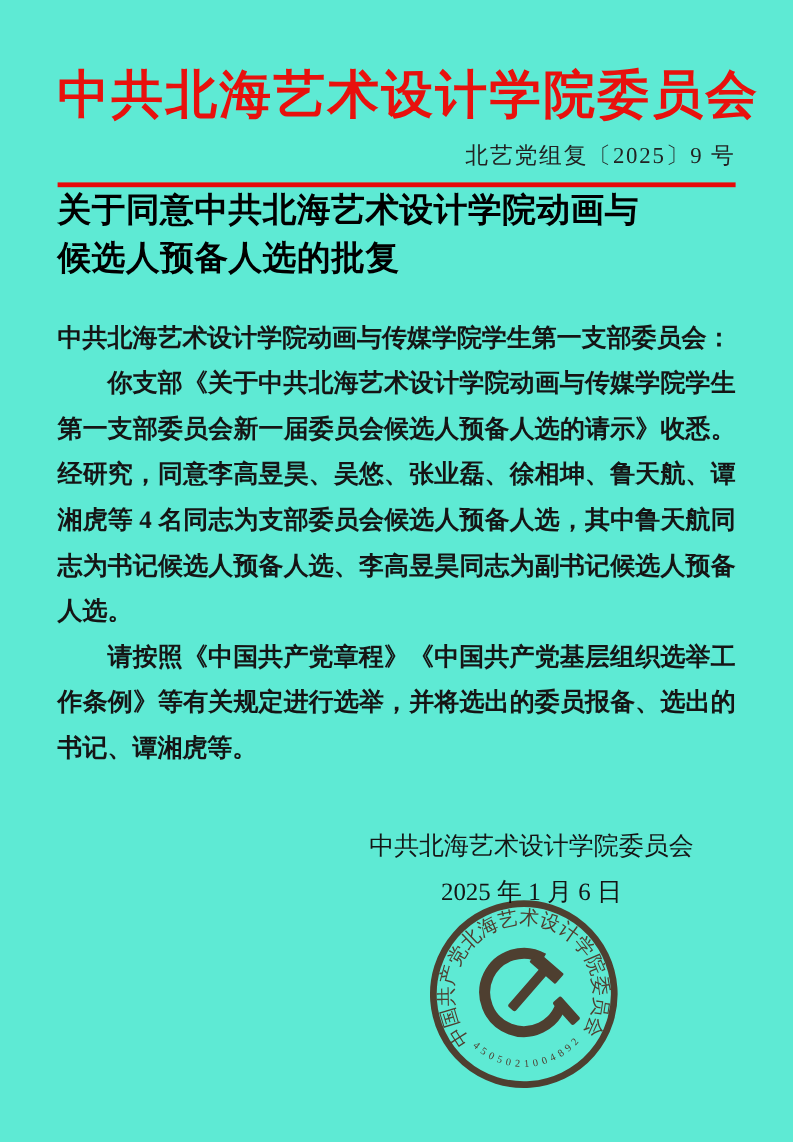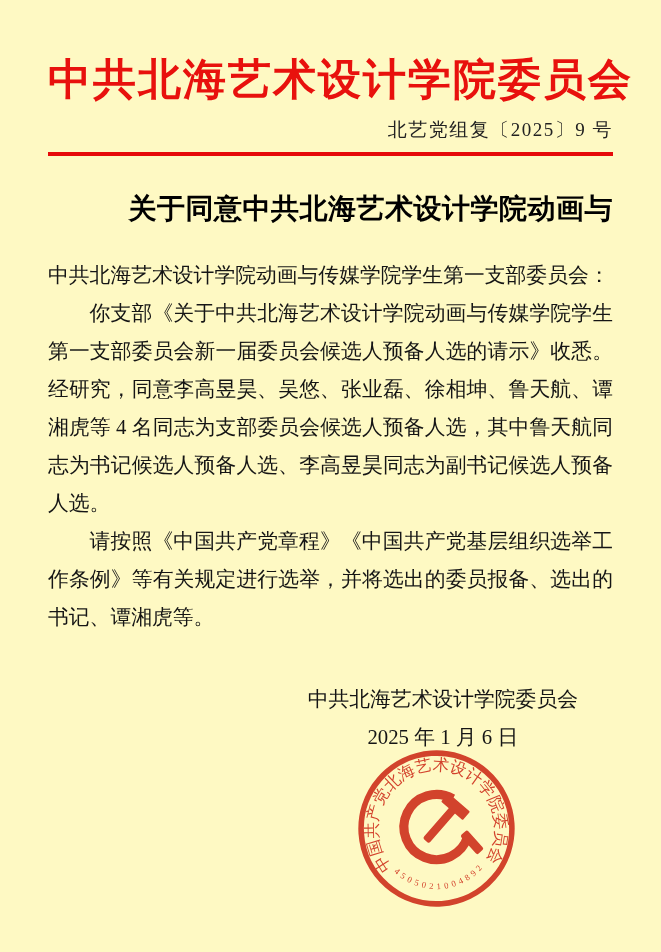--- a/index.html
+++ b/index.html
@@ -5,21 +5,21 @@
   :root{
     --header-red:#e8110d;
     --rule-red:#e60a0a;
     --seal-red:#cf2f23;
     --text-color:#1c1c1c;
   }
   html,body{margin:0;padding:0;background:#ffffff;}
   .page{
     position:relative;
     width:661px;height:952px;
-    background:#fef9c3;
+    background:#5eead4;
     overflow:hidden;
     font-family:"Liberation Serif","DejaVu Serif",serif;
     color:var(--text-color);
   }
   .content{padding:0 48px;}
   .letterhead{
     padding-top:56px;
     text-align:center;
     font-size:43px;
     font-weight:bold;
@@ -35,37 +35,36 @@
     letter-spacing:1.5px;
     color:#222222;
   }
   .red-rule{
     margin-top:9px;
     height:4px;
     background:var(--rule-red);
     border:none;
   }
   .doc-title{
-    margin-top:33px;
-    text-align:right;
+    text-align:left;
     font-size:28px;
     font-weight:bold;
     line-height:40px;
     color:#000000;
     letter-spacing:0.5px;
   }
   .body-text{
     margin-top:27px;
     font-size:20.8px;
     line-height:38px;
     text-align:justify;
     text-justify:inter-ideograph;
     color:#151515;
   }
-  .para{margin:0;}
+  .para{margin:0;font-weight:bold;}
   .para.indent{text-indent:2em;}
   .sig-block{
     margin-top:44px;
     margin-left:auto;
     margin-right:35px;
     width:max-content;
     text-align:center;
     font-size:20.8px;
     line-height:38px;
     color:#151515;
@@ -94,20 +93,21 @@
   <div class="content">
 
     <div class="letterhead">中共北海艺术设计学院委员会</div>
 
     <div class="doc-number">北艺党组复〔2025〕9 号</div>
 
     <div class="red-rule"></div>
 
     <div class="doc-title">
         <div>关于同意中共北海艺术设计学院动画与</div>
+        <div>候选人预备人选的批复</div>
       </div>
 
     <div class="body-text">
         <div class="para">中共北海艺术设计学院动画与传媒学院学生第一支部委员会：</div>
         <div class="para indent">你支部《关于中共北海艺术设计学院动画与传媒学院学生第一支部委员会新一届委员会候选人预备人选的请示》收悉。经研究，同意李高昱昊、吴悠、张业磊、徐相坤、鲁天航、谭湘虎等 4 名同志为支部委员会候选人预备人选，其中鲁天航同志为书记候选人预备人选、李高昱昊同志为副书记候选人预备人选。</div>
         <div class="para indent">请按照《中国共产党章程》《中国共产党基层组织选举工作条例》等有关规定进行选举，并将选出的委员报备、选出的书记、谭湘虎等。</div>
       </div>
 
     <div class="sig-block">
       <div class="sig-line">中共北海艺术设计学院委员会</div>

